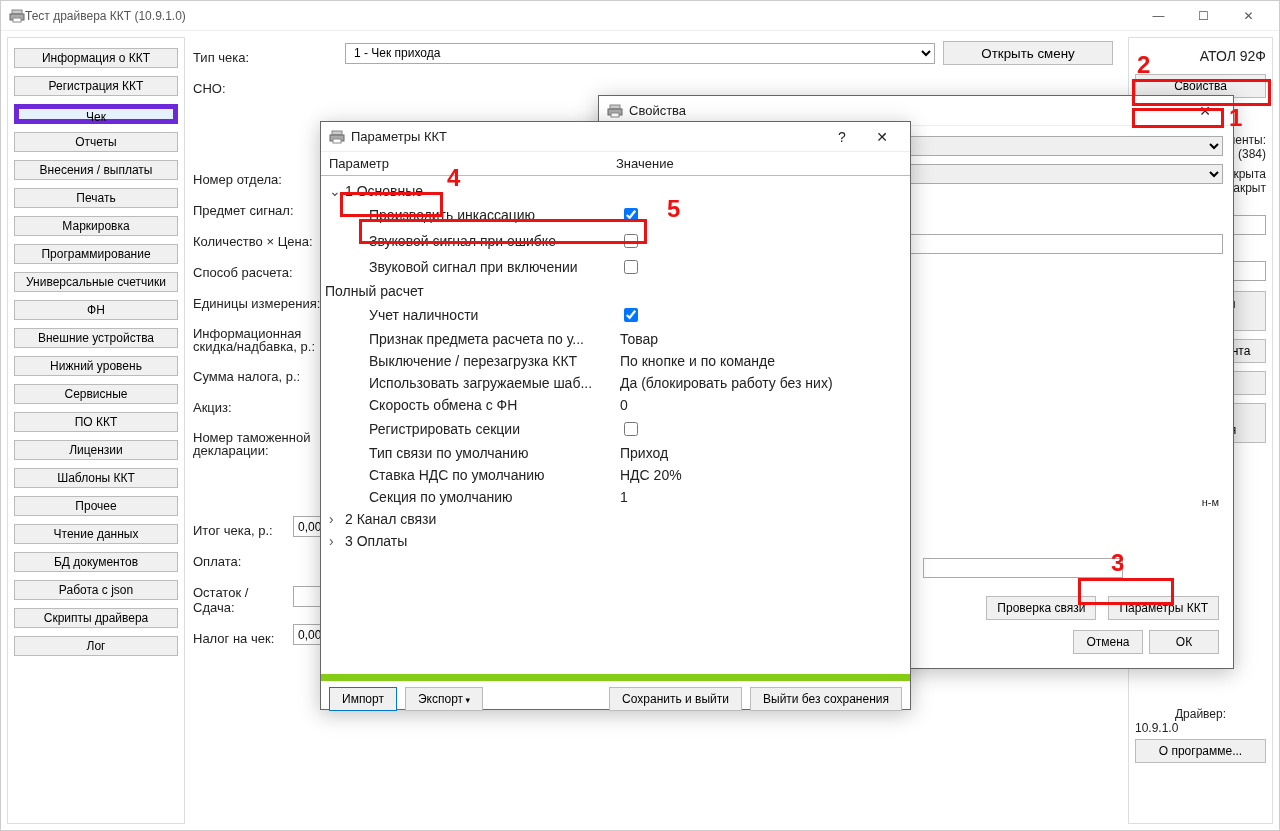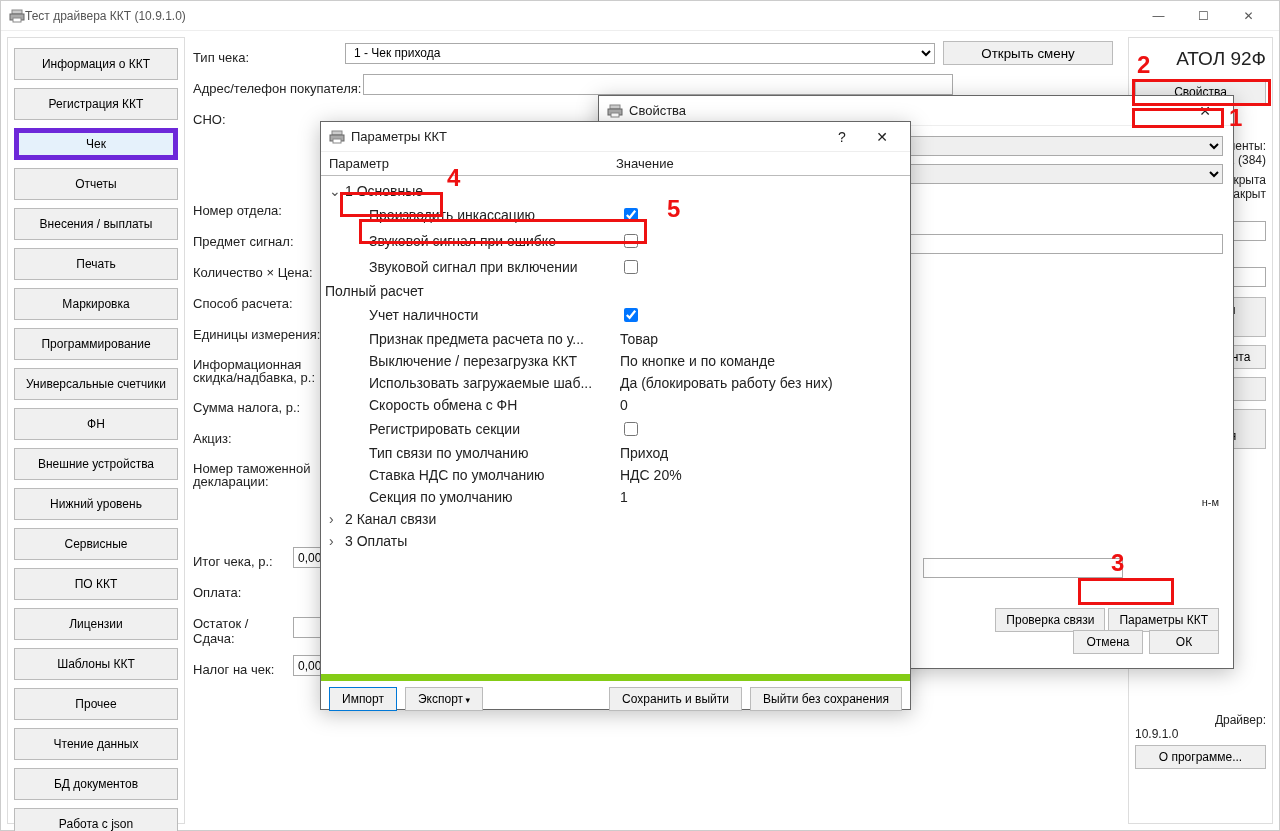--- a/index.html
+++ b/index.html
@@ -5,50 +5,50 @@
 * { box-sizing: border-box; font-family: 'Segoe UI', Tahoma, sans-serif; }
 body { margin: 0; background: #fff; font-size: 12px; color: #222; width: 1280px; height: 831px; overflow: hidden; position: relative; }
 .window { position: relative; width: 1280px; height: 831px; border: 1px solid #ccc; background: #fff; }
 .titlebar { height: 30px; display: flex; align-items: center; padding: 0 8px; background: #fff; border-bottom: 1px solid #eee; }
 .titlebar .title { color: #555; flex: 1; }
 .titlebar .winbtns { display: flex; }
 .winbtn { width: 45px; height: 28px; text-align: center; line-height: 28px; color: #555; }
 
 .content { display: flex; height: calc(100% - 30px); }
 .sidebar { width: 178px; padding: 10px 6px; border: 1px solid #ddd; margin: 6px 0 6px 6px; background: #fff; }
-.sidebar button { width: 100%; height: 32px; margin-bottom: 8px; background: #f0f0f0; border: 1px solid #bbb; font-size: 12px; }
+.sidebar button { width: 100%; height: 20px; margin-bottom: 8px; background: #f0f0f0; border: 1px solid #bbb; font-size: 12px; }
 .sidebar button.active { background: #e5f1fb; border: 5px solid #6d28d9; }
 
 .main { flex: 1; padding: 10px 8px; position: relative; }
 .row { display: flex; align-items: center; margin-bottom: 8px; font-size: 13px; }
 .row .lab { width: 152px; margin-top: 8px; }
 .row select, .row input[type=text] { border: 1px solid #aaa; height: 21px; padding: 0 4px; background: #fff; font-size: 12px; }
 .bigselect { flex: 1; max-width: 590px; }
 .main .btn-top { width: 170px; height: 24px; background: #f0f0f0; border: 1px solid #bbb; margin-left: 8px; }
 
 .rightcol { width: 145px; padding: 10px 6px; border: 1px solid #ddd; margin: 6px 6px 6px 0; text-align: right; font-size: 12px; }
-.rightcol .device { font-weight: normal; margin-bottom: 6px; font-size: 19px; }
+.rightcol .device { font-weight: normal; margin-bottom: 6px; font-size: 14px; }
 .rightcol button { width: 100%; height: 24px; background: #f0f0f0; border: 1px solid #bbb; margin: 4px 0; font-size: 12px; }
 .rightcol button.multiline { height: 40px; }
 .rightcol input[type=text] { width: 100%; border: 1px solid #aaa; height: 20px; margin: 2px 0 6px; }
 .rightcol label { display: block; text-align: left; font-size: 12px; margin-top: 4px; }
 .chk-row { text-align: left; display: flex; align-items: center; gap: 4px; margin: 6px 0; }
 
 
 .dlg { position: absolute; background: #fff; border: 1px solid #666; box-shadow: 0 4px 20px rgba(0,0,0,0.25); }
 .dlg-title { height: 30px; display: flex; align-items: center; padding: 0 8px; background: #fff; border-bottom: 1px solid #eee; font-size: 13px; }
 .dlg-title .spacer { flex: 1; }
 .dlg-title .xbtn { width: 40px; text-align: center; font-size: 14px; }
 
 .dlg-props { left: 597px; top: 94px; width: 636px; height: 574px; }
 .dlg-props .body { padding: 10px; font-size: 12px; }
 .dlg-props .line { display: flex; align-items: center; margin-bottom: 8px; }
 .dlg-props .line select, .dlg-props .line input { border: 1px solid #aaa; height: 20px; font-size: 11px; }
 .dlg-props .bottom { position: absolute; bottom: 14px; right: 14px; display: flex; gap: 6px; }
-.dlg-props .bottom2 { position: absolute; bottom: 36px; right: 14px; display: flex; gap: 3px; margin-left: 14px; }
+.dlg-props .bottom2 { position: absolute; bottom: 48px; right: 14px; display: flex; gap: 12px; margin-left: 14px; }
 .dlg-props button { height: 24px; background: #f0f0f0; border: 1px solid #bbb; padding: 0 10px; font-size: 12px; }
 .folder-icon { width: 18px; height: 16px; background: #fdd668; border: 1px solid #c09020; border-radius: 2px; display: inline-block; }
 
 .dlg-params { left: 319px; top: 120px; width: 591px; height: 589px; }
 .dlg-params .hdr { display: flex; border-bottom: 1px solid #bbb; padding: 4px 0; font-size: 13px; }
 .dlg-params .hdr .c1 { width: 295px; padding-left: 8px; }
 .dlg-params .tree { overflow-y: auto; height: 498px; padding: 4px 0; }
 .dlg-params .trow { display: flex; align-items: center; padding: 3px 0; font-size: 14px; }
 .dlg-params .trow .c1 { width: 295px; padding-left: 8px; display: flex; align-items: center; gap: 6px; }
 .dlg-params .trow .c2 { flex: 1; padding-left: 4px; }
@@ -87,24 +87,20 @@
   <div class="content">
     <div class="sidebar" id="sidebar"><button>Информация о ККТ</button><button>Регистрация ККТ</button><button class="active">Чек</button><button>Отчеты</button><button>Внесения / выплаты</button><button>Печать</button><button>Маркировка</button><button>Программирование</button><button>Универсальные счетчики</button><button>ФН</button><button>Внешние устройства</button><button>Нижний уровень</button><button>Сервисные</button><button>ПО ККТ</button><button>Лицензии</button><button>Шаблоны ККТ</button><button>Прочее</button><button>Чтение данных</button><button>БД документов</button><button>Работа с json</button><button>Скрипты драйвера</button><button>Лог</button></div>
 
     <div class="main">
       <div class="row">
         <span class="lab">Тип чека:</span>
         <select class="bigselect"><option>1 - Чек прихода</option></select>
         <button class="btn-top">Открыть смену</button>
       </div>
       <div class="row">
-        <span class="lab" style="width:170px">Адрес/телефон покупателя:</span>
-        <input type="text" class="bigselect" style="">
-      </div>
-      <div class="row">
           <span class="lab">СНО:</span>
         </div>
       <div style="height:60px"></div>
       <div class="row">
           <span class="lab">Номер отдела:</span>
         </div>
       <div class="row">
           <span class="lab">Предмет сигнал:</span>
         </div>
       <div class="row" style="align-items:center">
@@ -176,21 +172,21 @@
       <div>Чек закрыт</div>
       <label>Кассир:</label>
       <input type="text" style="">
       <label>ИНН кассира:</label>
       <input type="text" style="">
       <button class="multiline">Регистрация кассира</button>
       <button>Статус документа</button>
       <button>Допечатать</button>
       <button class="multiline">Сервисная информация</button>
       <div style="height:260px"></div>
-      <div style="text-align:right">Драйвер:</div>
+      <div style="text-align:center">Драйвер:</div>
       <div style="text-align:left">10.9.1.0</div>
       <button>О программе...</button>
     </div>
   </div>
 
   <div class="dlg dlg-props">
     <div class="dlg-title">
       <svg class="printer" viewBox="0 0 16 16">
           <rect x="3" y="2" width="10" height="4" fill="#ccc" stroke="#888"></rect>
           <rect x="1" y="6" width="14" height="6" fill="#aaa" stroke="#666"></rect>

